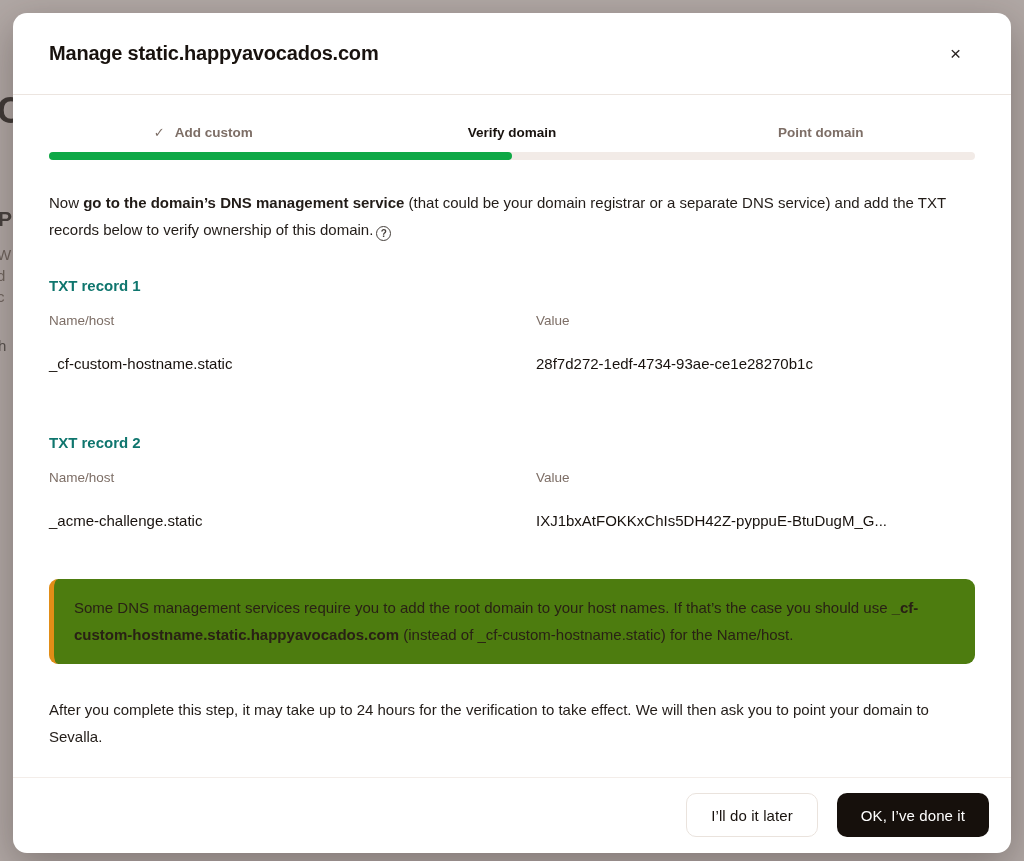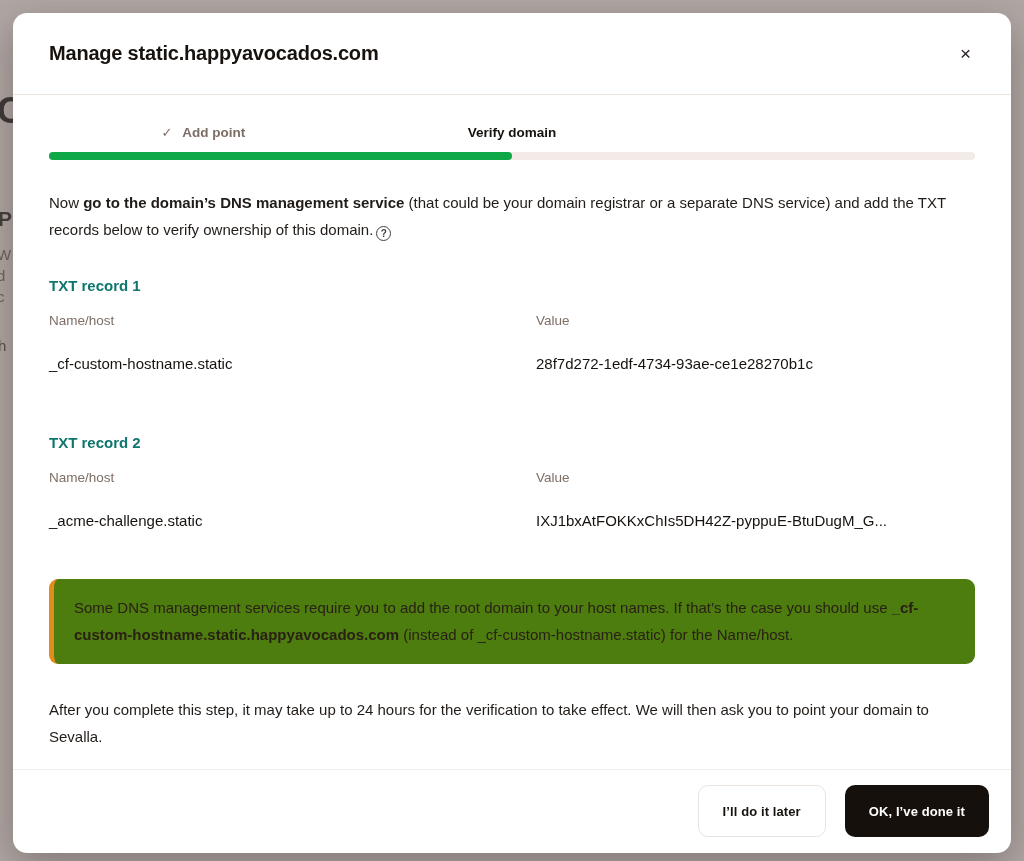--- a/index.html
+++ b/index.html
@@ -23,21 +23,21 @@
   .modal {
     position: absolute; left: 13px; top: 13px; z-index: 2;
     width: 998px; height: 840px;
     background: #ffffff; border-radius: 14px;
     box-shadow: 0 12px 40px rgba(40, 30, 25, 0.35);
     display: flex; flex-direction: column;
     overflow: hidden;
   }
 
   .modal-header {
-    flex: none; height: 82px; padding: 0 36px 0 36px;
+    flex: none; height: 82px; padding: 0 46px 0 36px;
     display: flex; align-items: center; justify-content: space-between;
     border-bottom: 1px solid #ece5e0;
   }
   .modal-title { font-size: 20px; font-weight: 700; color: #18120e; letter-spacing: -0.2px; }
   .close-btn {
     background: none; border: none; cursor: pointer;
     font-size: 19px; color: #2a2422; line-height: 1; padding: 4px;
     font-family: inherit;
   }
 
@@ -89,22 +89,22 @@
 
   .note { margin-top: 32px; font-size: 15px; line-height: 27px; color: #221c18; }
 
   .modal-footer {
     margin-top: auto; flex: none;
     border-top: 1px solid #f3ede9;
     padding: 15px 22px 16px 22px;
     display: flex; justify-content: flex-end; align-items: center; gap: 19px;
   }
   .btn {
-    height: 52px; border-radius: 10px; padding: 0 24px;
-    font-size: 13px; font-weight: 700; font-family: inherit;
+    height: 44px; border-radius: 10px; padding: 0 24px;
+    font-size: 15px; font-weight: 400; font-family: inherit;
     cursor: pointer; letter-spacing: 0.1px;
   }
   .btn-secondary { background: #ffffff; border: 1px solid #eae3dd; color: #18120e; }
   .btn-primary { background: #16100c; border: none; color: #ffffff; }
 </style>
 </head>
 <body>
 
 <div>
   <span class="frag frag-0">C</span>
@@ -119,24 +119,27 @@
     <div class="modal-header">
       <h1 class="modal-title">Manage static.happyavocados.com</h1>
       <button class="close-btn">×</button>
     </div>
 
     <div class="modal-body">
 
       <div class="stepper">
         <div class="step done">
           <span class="check">✓</span>
-          <span>Add point</span>
+          <span>Add custom</span>
         </div>
         <div class="step active">
           <span>Verify domain</span>
+        </div>
+        <div class="step">
+          <span>Point domain</span>
         </div>
       </div>
 
       <div class="progress-track">
         <div class="progress-fill" style="width: 50%;"></div>
       </div>
 
       <p class="intro"><span><span>Now </span><b>go to the domain’s DNS management service</b><span> (that could be your domain registrar or a separate DNS service) and add the TXT records below to verify ownership of this domain.</span></span><span class="help-icon">?</span></p>
 
       <section class="record record-1">

